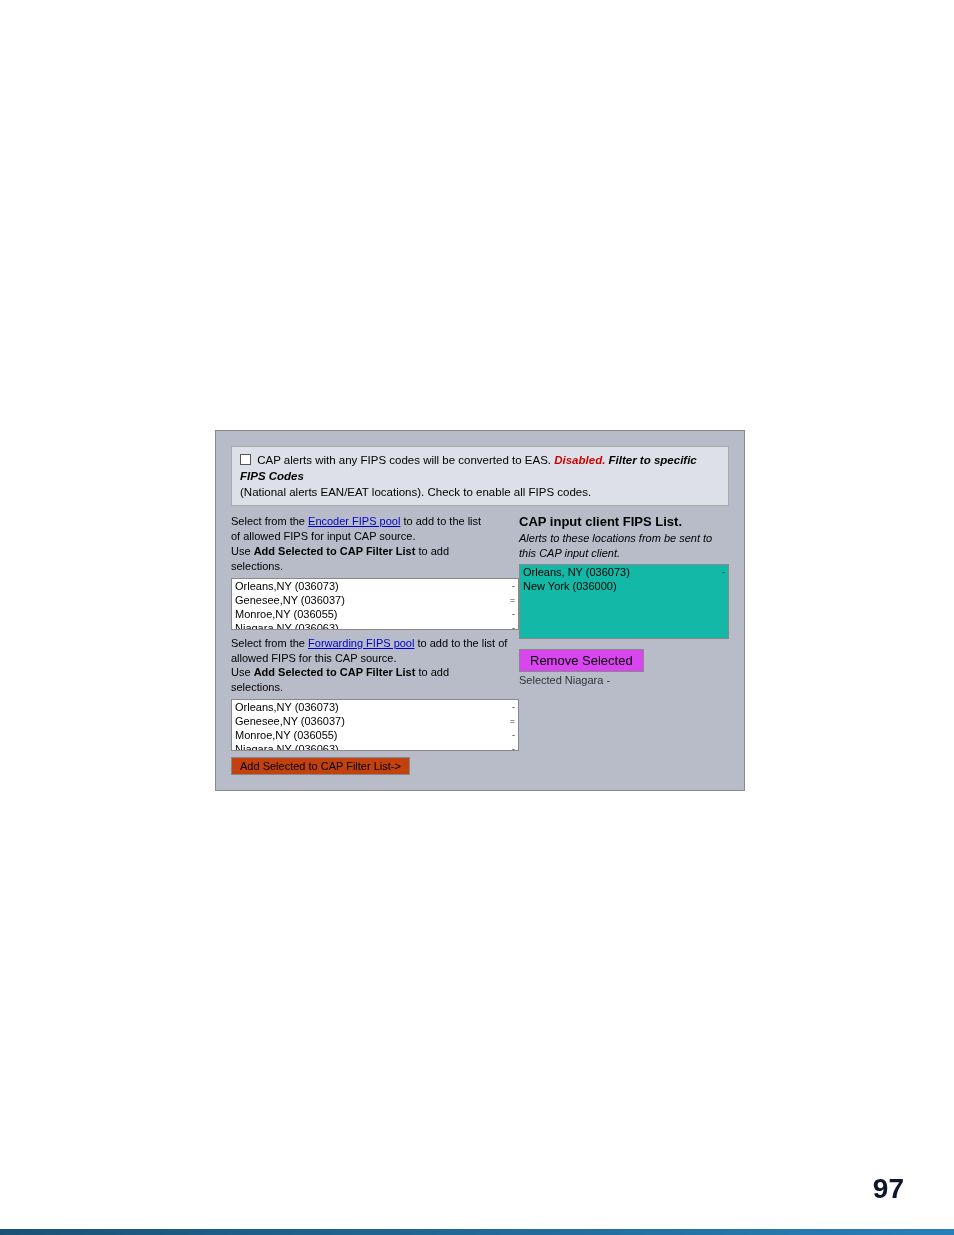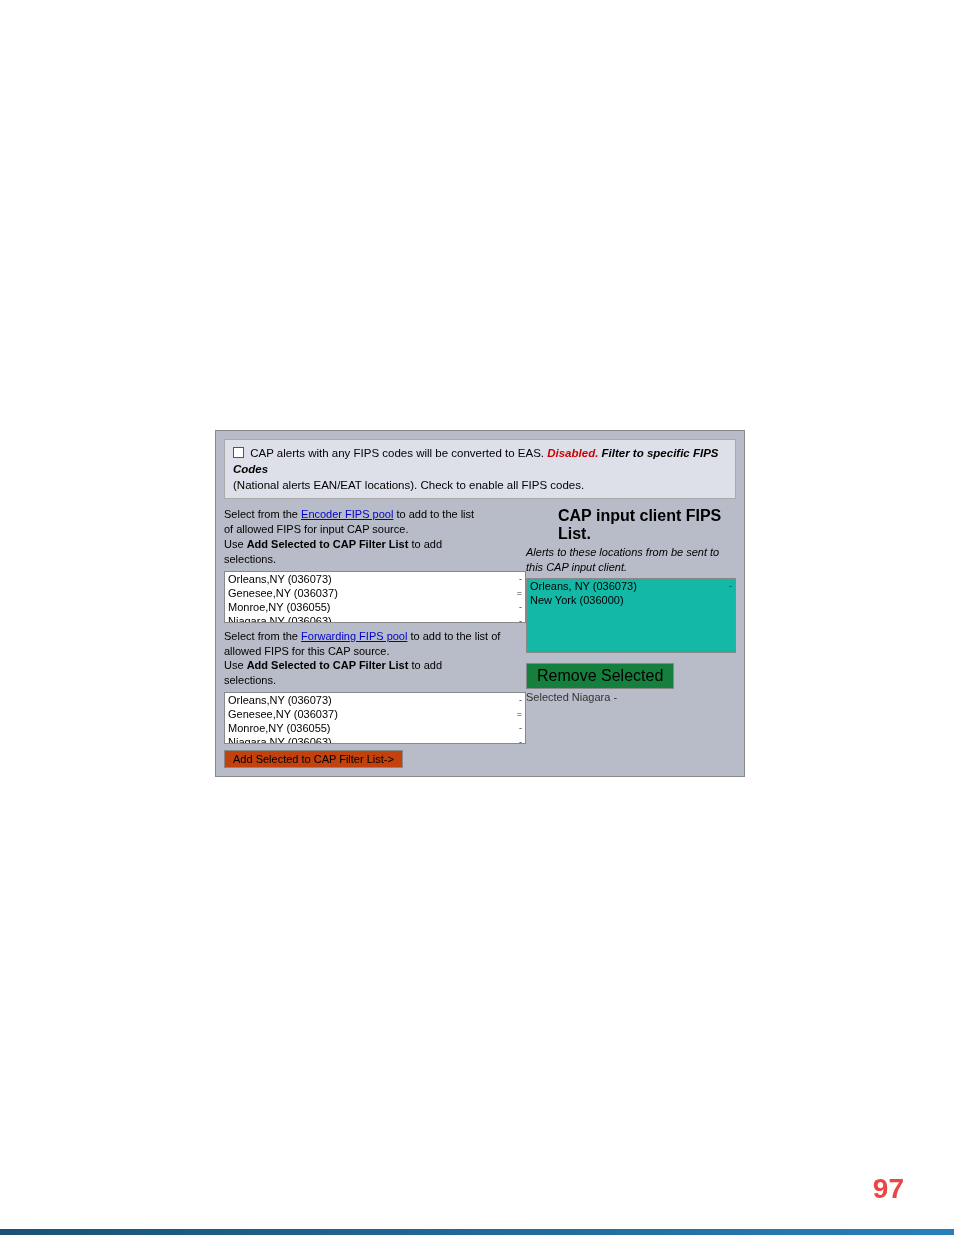--- a/index.html
+++ b/index.html
@@ -12,40 +12,40 @@
       position: relative;
       overflow: hidden;
     }
 
     .page-number {
       position: absolute;
       bottom: 30px;
       right: 50px;
       font-size: 28px;
       font-weight: bold;
-      color: #ef4444;
+      color: #0f172a;
     }
 
     .bottom-bar {
       position: absolute;
       bottom: 0;
       left: 0;
       right: 0;
       height: 6px;
       background: linear-gradient(to right, #1a5276, #2980b9);
     }
 
     .main-panel {
       position: absolute;
       top: 430px;
       left: 215px;
       width: 530px;
       background: #b8bcc8;
       border: 1px solid #888;
-      padding: 8px;
+      padding: 15px;
     }
 
     .top-notice {
       background: #dde0e8;
       border: 1px solid #aaa;
       padding: 5px 8px;
       margin-bottom: 8px;
       font-size: 11.5px;
       line-height: 1.4;
     }
@@ -140,33 +140,32 @@
     .add-button {
       background: #c2410c;
       border: 1px solid #888;
       padding: 2px 8px;
       font-size: 11px;
       cursor: pointer;
       display: inline-block;
     }
 
     .remove-button {
-      background: #15803d;
+      background: #d946ef;
       border: 1px solid #888;
       padding: 3px 10px;
-      font-size: 16px;
+      font-size: 13px;
       cursor: pointer;
       margin-top: 4px;
     }
 
     .right-heading {
       font-weight: bold;
-      font-size: 16px;
+      font-size: 13px;
       margin-bottom: 2px;
-      margin-left: 32px;
     }
 
     .right-subtext {
       font-size: 11px;
       font-style: italic;
       margin-bottom: 4px;
       line-height: 1.3;
     }
 
     .selected-filter-label {

